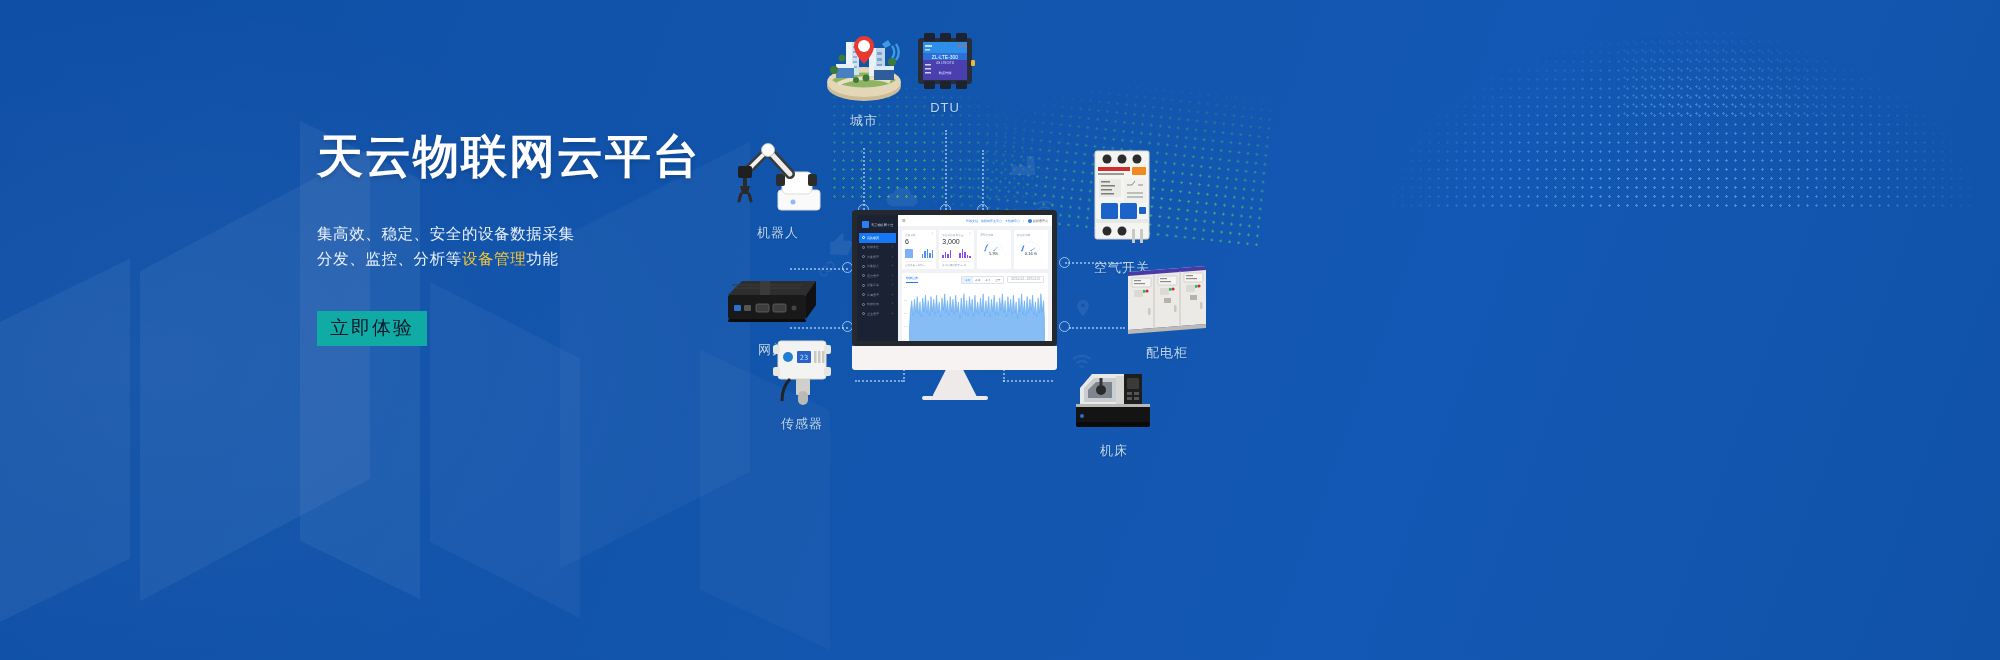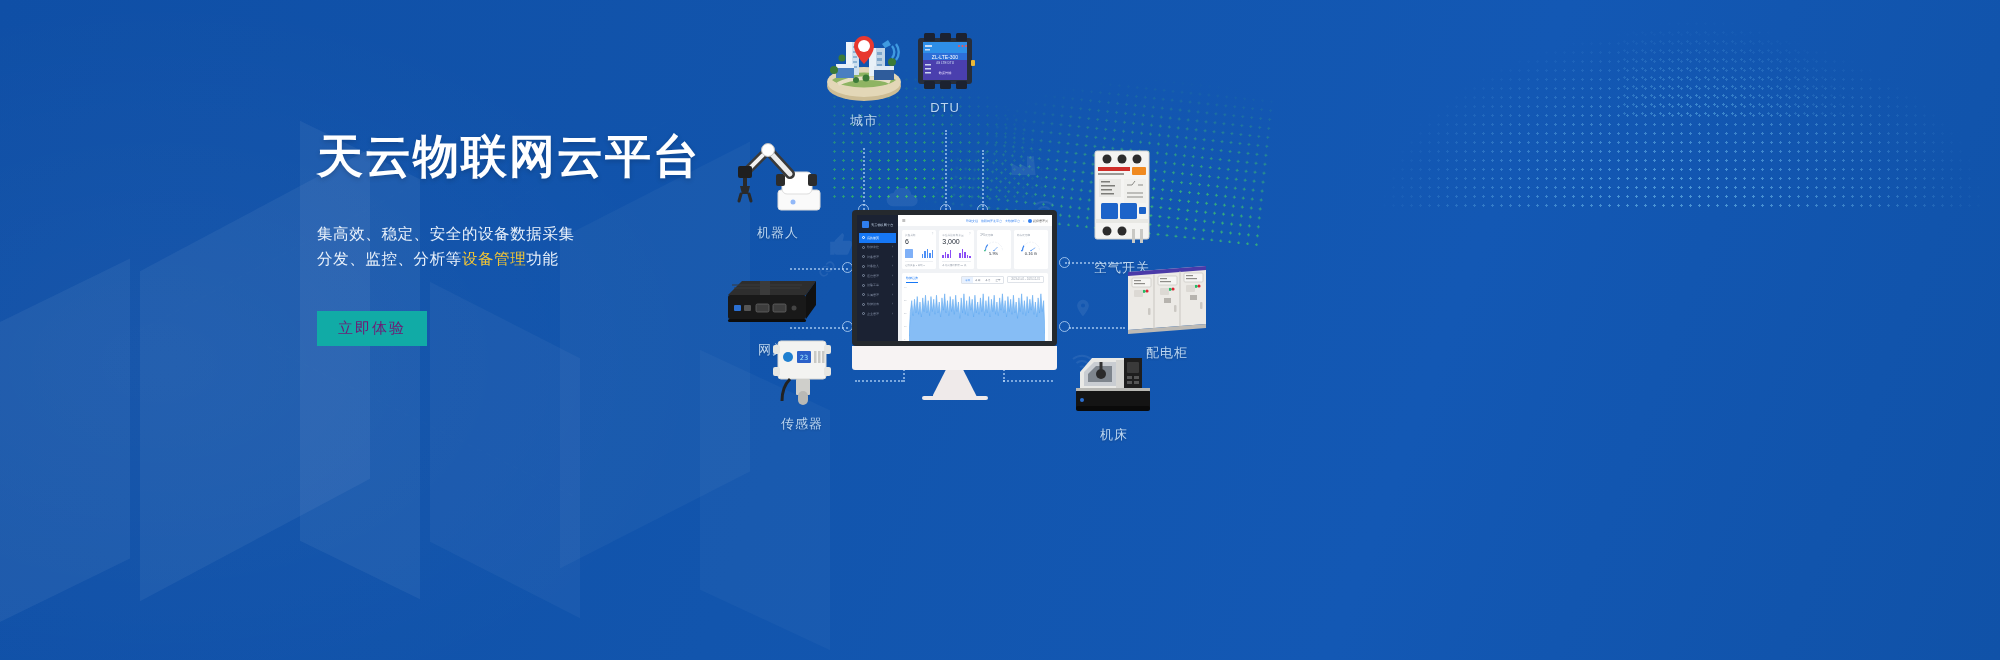--- a/index.html
+++ b/index.html
@@ -89,22 +89,22 @@
   }
   .hero-lines { margin-top:38px; }
   .hero-line {
     color:#eaf2fb; font-size:15.5px; line-height:25px;
     letter-spacing:.6px; white-space:nowrap;
   }
   .hl { color:#f5c733; }
   .cta {
     display:inline-flex; align-items:center; justify-content:center;
     margin-top:40px; width:110px; height:35px;
-    background:#11aba6; color:#701a75;
-    font-size:15px; letter-spacing:2px;
+    background:#11aba6; color:#0f172a;
+    font-size:19px; letter-spacing:2px;
     border:none; cursor:pointer;
   }
 
   
   .diagram { position:absolute; left:700px; top:0; width:1300px; height:660px; }
 
   .node { position:absolute; text-align:center; }
   .node-label {
     color:#bcd6f0; font-size:13px; letter-spacing:1px;
     margin-top:4px; white-space:nowrap;
@@ -504,21 +504,21 @@
       <g fill="#cbc8c3">
           <rect x="28" y="48" width="2.5" height="7" rx="1"></rect>
           <rect x="54" y="45" width="2.5" height="7" rx="1"></rect>
           <rect x="80" y="42" width="2.5" height="7" rx="1"></rect>
         </g>
       <path d="M8 70 L86 64 v4 L8 74 Z" fill="#bdbab5"></path>
     </svg>
     <div class="node-label">配电柜</div>
   </div>
 
-  <div class="node" style="left:370px; top:348px; width:88px;">
+  <div class="node" style="left:370px; top:364px; width:88px;">
     <svg width="88" height="70" viewBox="0 0 88 70">
       <rect x="6" y="42" width="74" height="20" rx="2" fill="#141414"></rect>
       <rect x="6" y="58" width="74" height="5" rx="2" fill="#0a0a0a"></rect>
       <circle cx="12" cy="52" r="2" fill="#2b6fd1"></circle>
       <path d="M10 24 L22 10 H54 V42 H10 Z" fill="#e9e9e6"></path>
       <path d="M54 10 H72 V42 H54 Z" fill="#1e1e1e"></path>
       <rect x="57" y="14" width="12" height="11" rx="1" fill="#3a3a3a"></rect>
       <g fill="#555">
           <rect x="57" y="28" width="5" height="3"></rect>
           <rect x="64" y="28" width="5" height="3"></rect>

